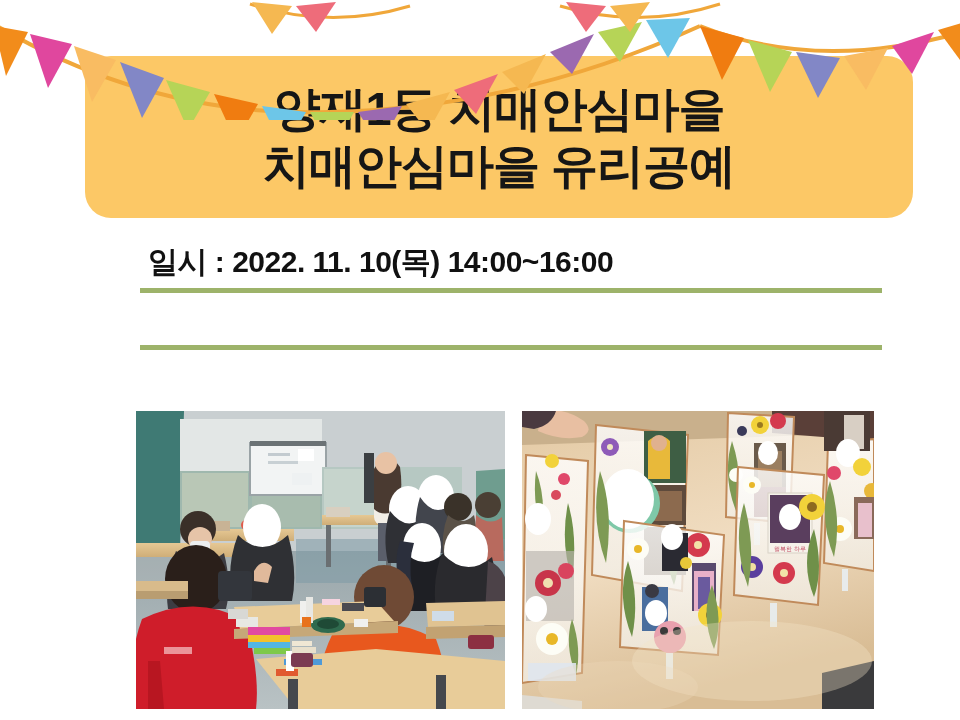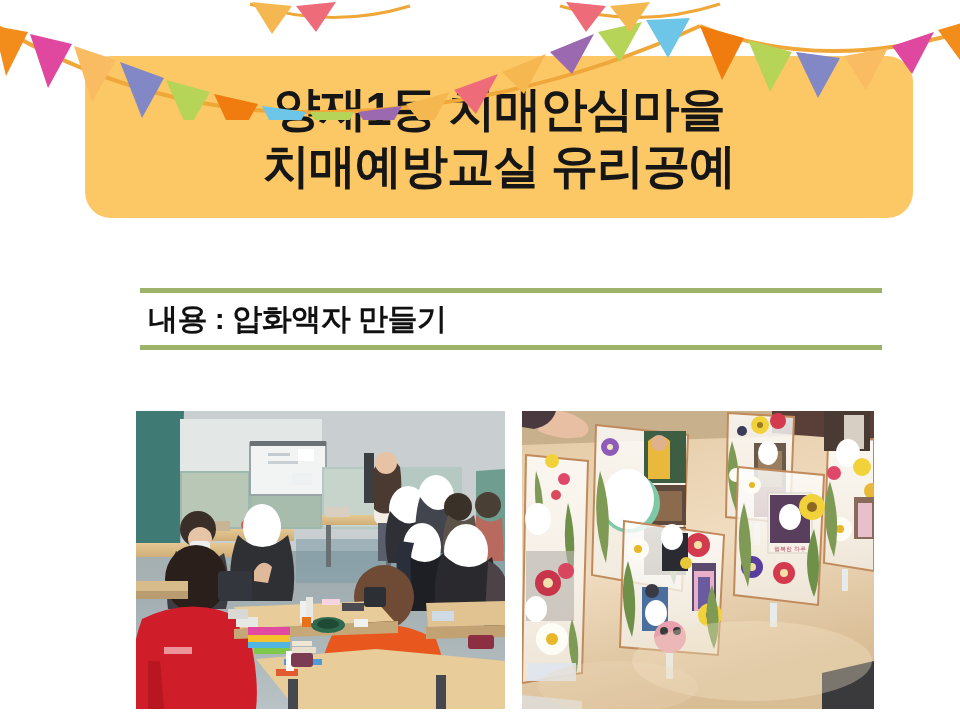--- a/index.html
+++ b/index.html
@@ -111,21 +111,21 @@
   }
   .photo-svg { display: block; width: 100%; height: 100%; }
 </style>
 </head>
 <body>
 
 <div id="poster">
 
   <div id="title-banner">
     <div class="title-line">양재1동 치매안심마을</div>
-    <div class="title-line">치매예방교실 유리공예</div>
+    <div class="title-line">치매안심마을 유리공예</div>
   </div>
 
   <div id="bunting-layer">
     <svg class="photo-svg" viewBox="0 0 960 120" preserveAspectRatio="none" aria-hidden="true">
 
       <path d="M -10 22 Q 150 118 330 112" stroke="#F0A73A" stroke-width="4" fill="none"></path>
       <path d="M 330 112 Q 520 108 700 26" stroke="#F0A73A" stroke-width="4" fill="none"></path>
       <path d="M 700 26 Q 820 74 970 30" stroke="#F0A73A" stroke-width="4" fill="none"></path>
       <path d="M 250 4 Q 330 30 410 6" stroke="#F0A73A" stroke-width="3" fill="none"></path>
       <path d="M 560 6 Q 640 30 720 4" stroke="#F0A73A" stroke-width="3" fill="none"></path>
@@ -167,29 +167,29 @@
         <polygon points="252,2 292,6 272,34" fill="#F5B851"></polygon>
         <polygon points="296,6 336,2 316,32" fill="#EE6C7A"></polygon>
         <polygon points="566,2 606,6 586,32" fill="#EE6C7A"></polygon>
         <polygon points="610,6 650,2 630,32" fill="#F5B851"></polygon>
       </g>
     </svg>
   </div>
 
   <div id="info-block">
 
+    <div class="info-row">
+      <div class="info-text">일시 : 2022. 11. 10(목) 14:00~16:00</div>
+      <div class="info-rule"></div>
+    </div>
 
     <div class="info-row">
       <div class="info-rule"></div>
     </div>
 
-    <div class="info-row">
-      <div class="info-text">내용 : 압화액자 만들기</div>
-      <div class="info-rule"></div>
-    </div>
 
   </div>
 
   <div id="photo-left">
     <svg class="photo-svg" viewBox="0 0 369 298" preserveAspectRatio="none" aria-hidden="true">
       <defs>
         <linearGradient id="lpFloor" x1="0" y1="0" x2="0" y2="1">
           <stop offset="0%" stop-color="#9aa7ab"></stop>
           <stop offset="100%" stop-color="#b9c2c4"></stop>
         </linearGradient>

